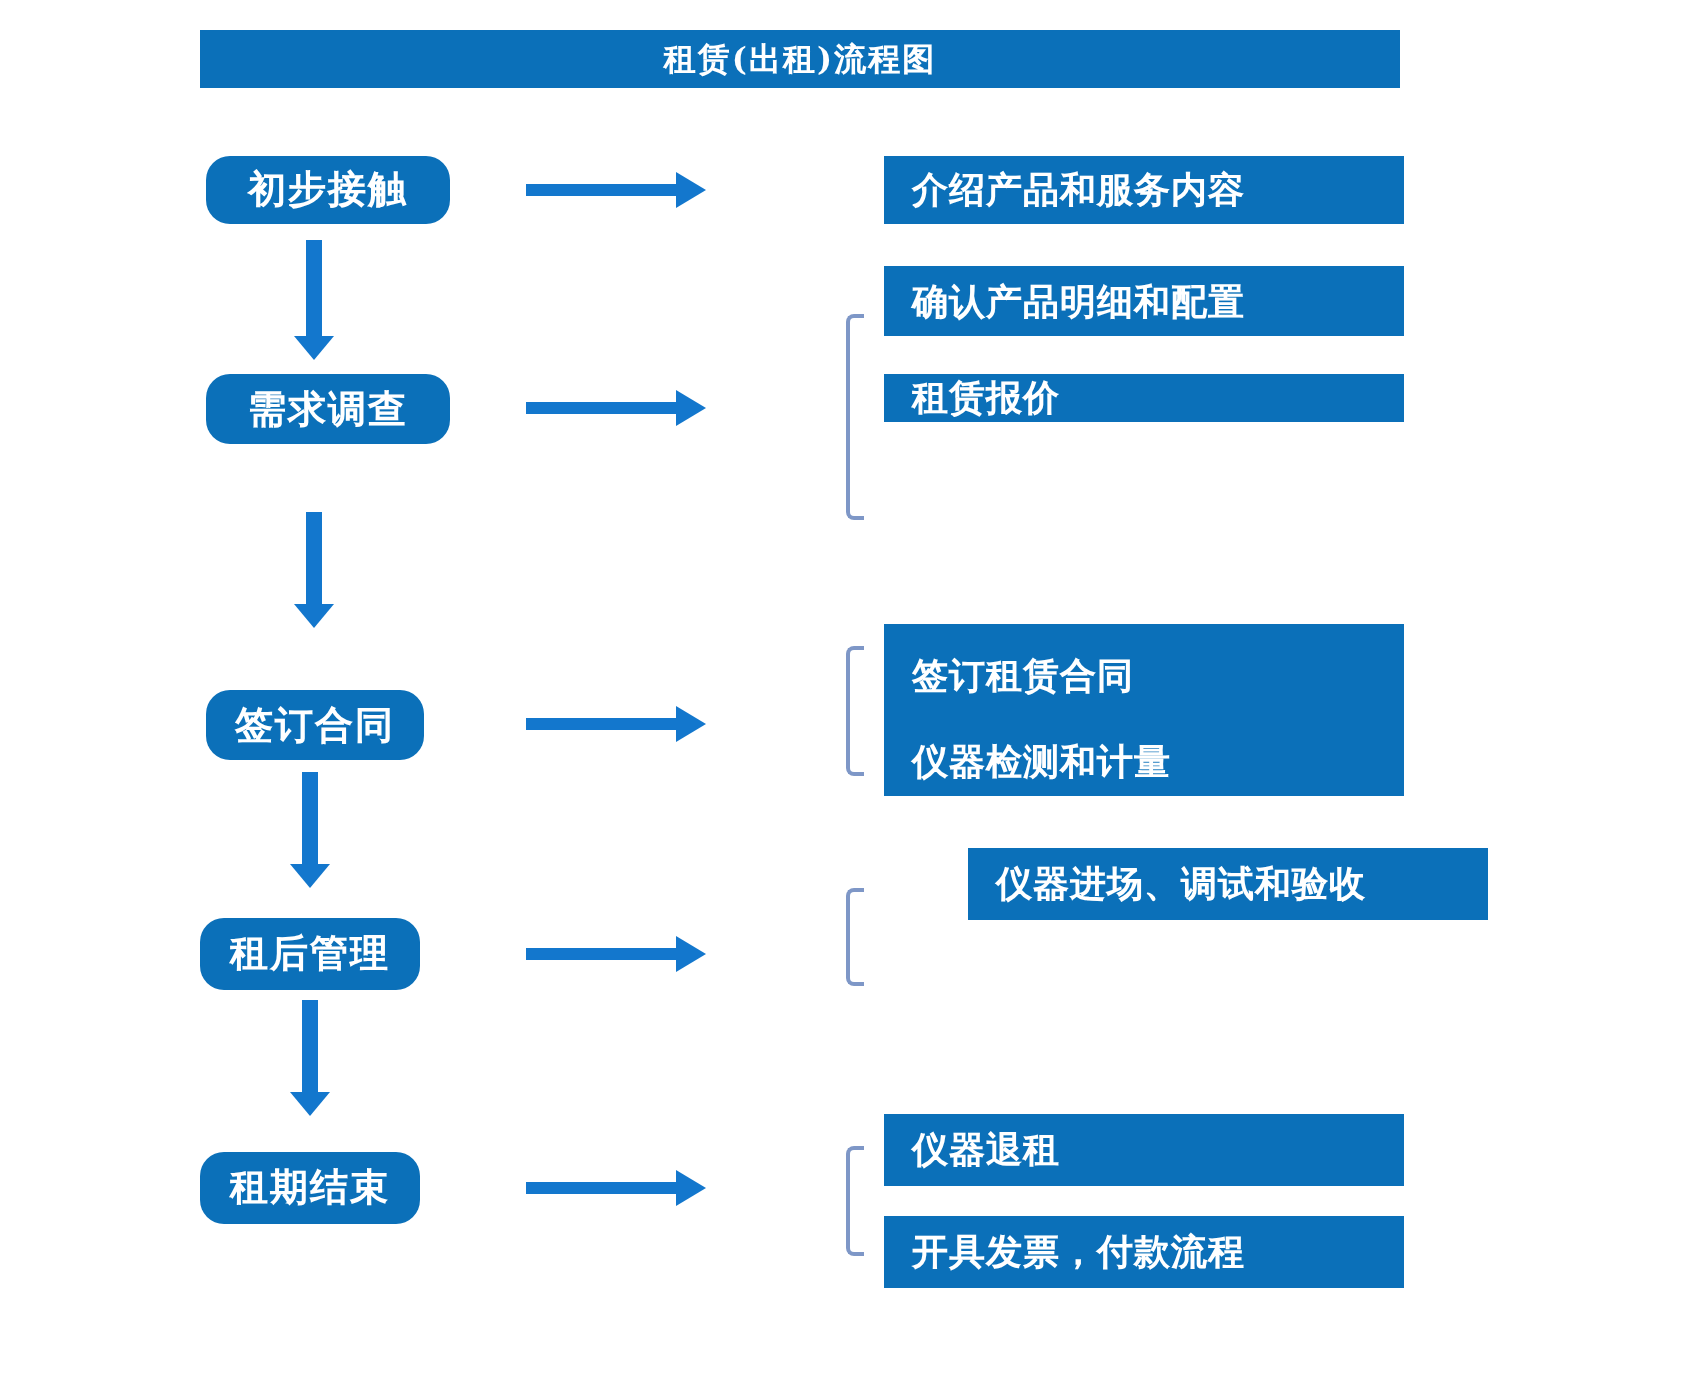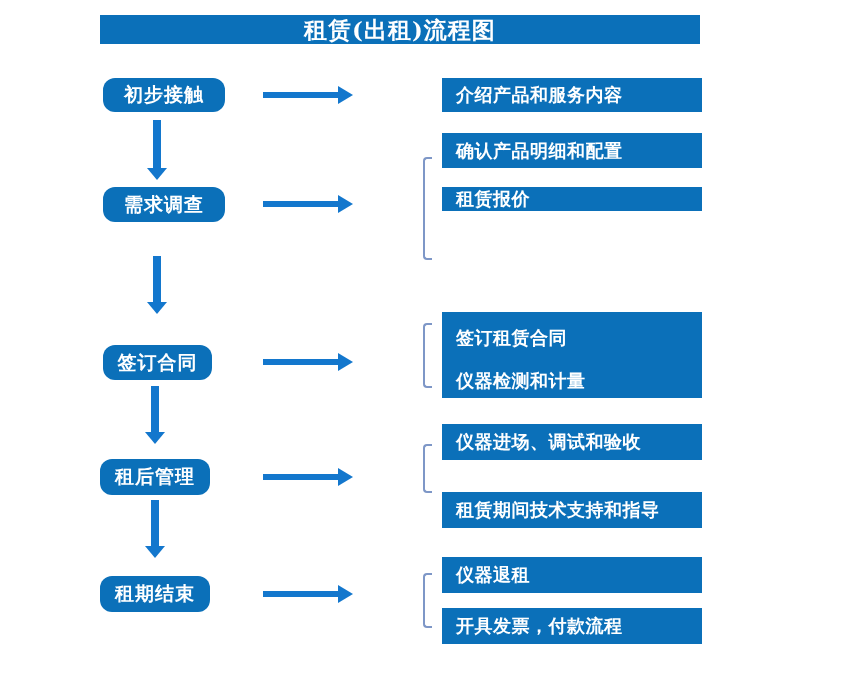--- a/index.html
+++ b/index.html
@@ -14,21 +14,21 @@
     height: 688px;
     background: #ffffff;
     overflow: hidden;
   }
   .title-bar {
     position: absolute;
     left: 100px; top: 15px;
     width: 600px; height: 29px;
     background: #0b70b9;
     color: #ffffff;
-    font-size: 23px;
+    font-size: 16px;
     font-weight: bold;
     text-align: center;
     line-height: 29px;
     letter-spacing: 1px;
   }
   .step-box {
     position: absolute;
     background: #0b70b9;
     color: #ffffff;
     font-size: 19px;
@@ -131,22 +131,21 @@
     <div class="shaft"></div>
     <div class="head"></div>
   </div>
 
   <div class="step-box" style="left:100px; top:459px; width:110px; height:36px;">租后管理</div>
   <div class="h-arrow" style="left:263px; top:468px;">
     <div class="shaft"></div>
     <div class="head"></div>
   </div>
   <div class="bracket" style="top:444px; height:49px;"></div>
-  <div class="detail-box" style="top:424px; height:36px;">仪器进场、调试和验收</div>
-  <div class="detail-box" style="top:492px; height:36px;">租赁期间技术支持和指导</div>
+  <div class="detail-box" style="top:424px; height:36px;margin-left:42px;">仪器进场、调试和验收</div>
   <div class="v-arrow" style="left:145px; top:500px; height:58px;">
     <div class="shaft"></div>
     <div class="head"></div>
   </div>
 
   <div class="step-box" style="left:100px; top:576px; width:110px; height:36px;">租期结束</div>
   <div class="h-arrow" style="left:263px; top:585px;">
     <div class="shaft"></div>
     <div class="head"></div>
   </div>

